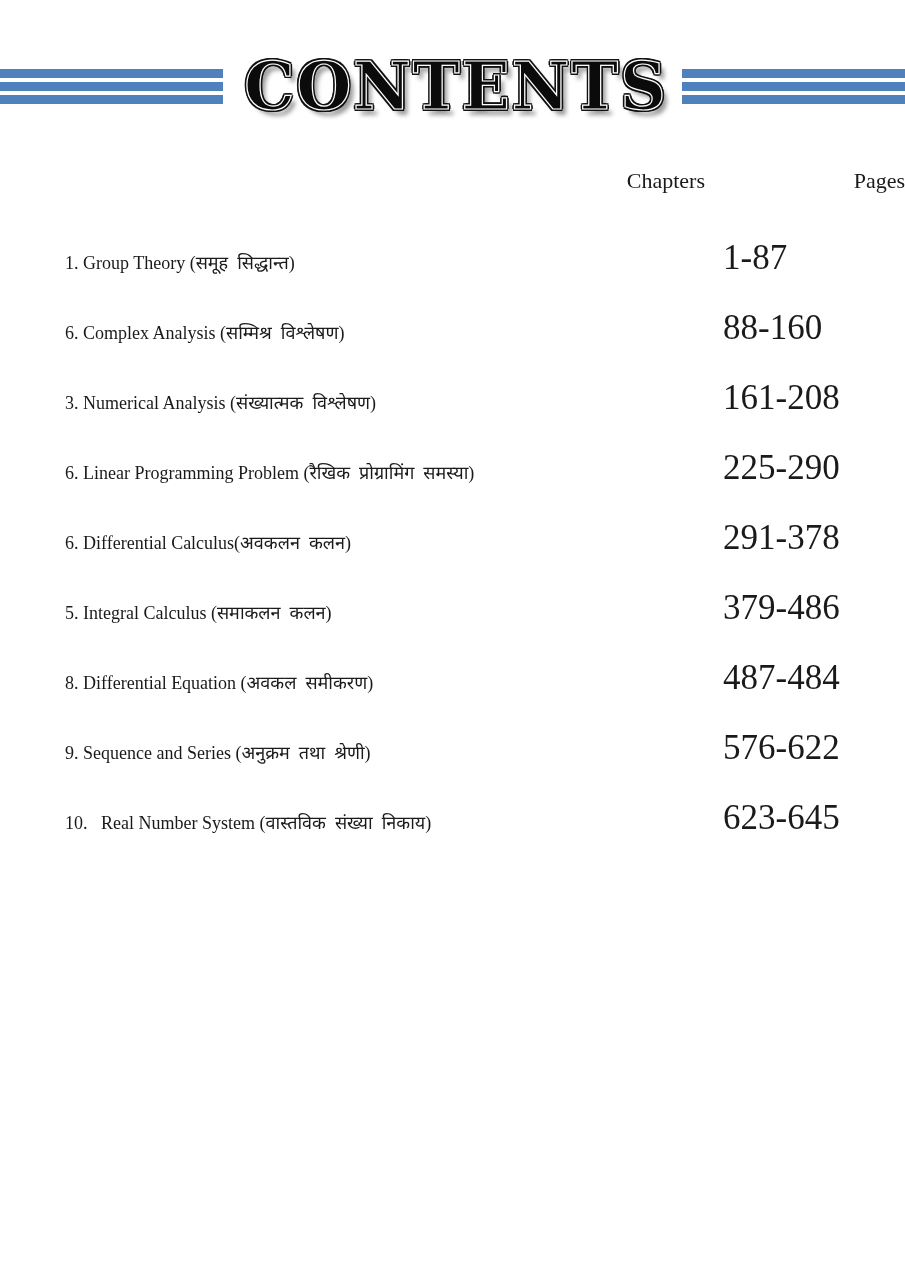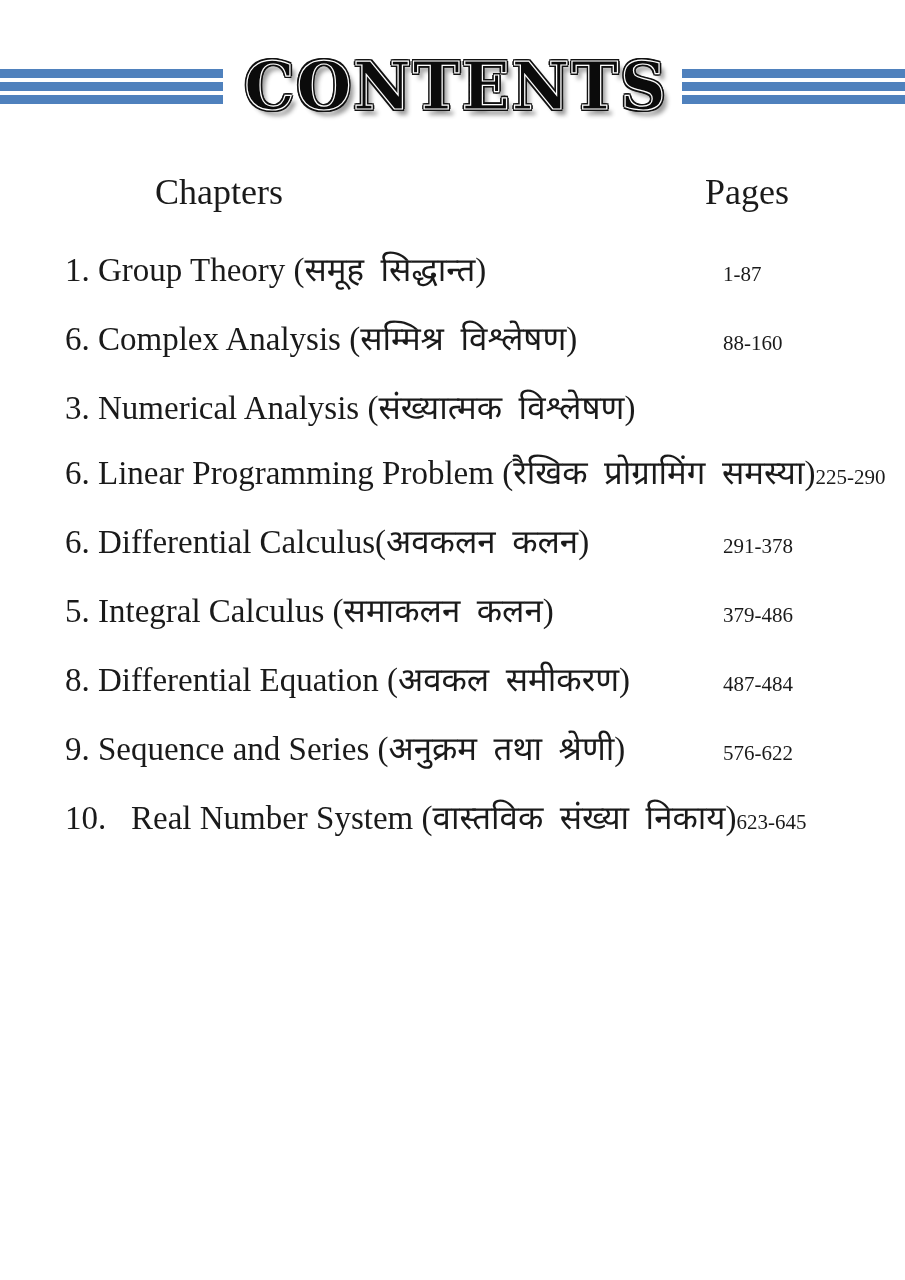--- a/index.html
+++ b/index.html
@@ -43,44 +43,45 @@
       0 2.2px 0 #121212, 0 -2.2px 0 #121212,
       1.6px 1.6px 0 #121212, -1.6px 1.6px 0 #121212,
       1.6px -1.6px 0 #121212, -1.6px -1.6px 0 #121212,
       5px 6px 4px rgba(40,40,40,0.45);
     transform: scaleY(1.04);
     white-space: pre;
   }
 
   
   .cols-header {
-    margin-top: 48px;
+    margin-top: 36px;
     display: flex;
-    font-size: 36px;
+    font-size: 22px;
     line-height: 37px;
+    text-align: right;
   }
   .chapters-h { margin-left: 155px; flex: 1 1 auto; }
   .pages-h    { flex: 0 0 200px; }
 
   
   .toc { margin-top: 42px; padding-left: 65px; }
   .row {
     display: flex;
     align-items: baseline;
     line-height: 34px;
     margin-bottom: 31px;
   }
   .chap {
     flex: 1 1 auto;
-    font-size: 33px;
+    font-size: 18px;
     white-space: pre;
   }
   .pg {
     flex: 0 0 182px;
-    font-size: 21px;
+    font-size: 35px;
     text-align: left;
   }
 </style>
 </head>
 <body>
 
 <div class="page">
 
   <div class="title-band">
     <div class="stripes left">
@@ -108,20 +109,21 @@
         <span class="pg">1-87</span>
       </div>
 
       <div class="row">
         <span class="chap">6. Complex Analysis (सम्मिश्र  विश्लेषण)</span>
         <span class="pg">88-160</span>
       </div>
 
       <div class="row">
         <span class="chap">3. Numerical Analysis (संख्यात्मक  विश्लेषण)</span>
+        <span class="pg">161-208</span>
       </div>
 
 
       <div class="row">
         <span class="chap">6. Linear Programming Problem (रैखिक  प्रोग्रामिंग  समस्या)</span>
         <span class="pg">225-290</span>
       </div>
 
       <div class="row">
         <span class="chap">6. Differential Calculus(अवकलन  कलन)</span>

